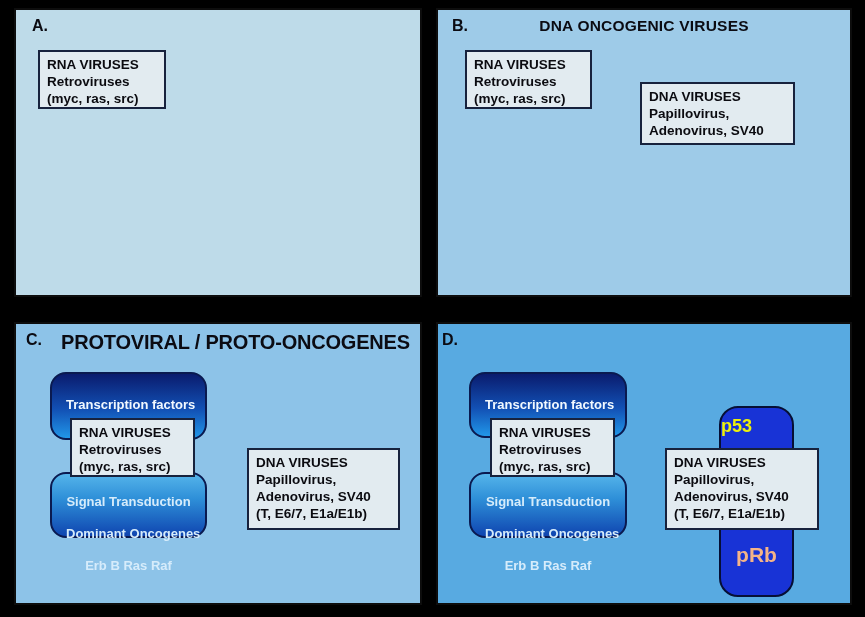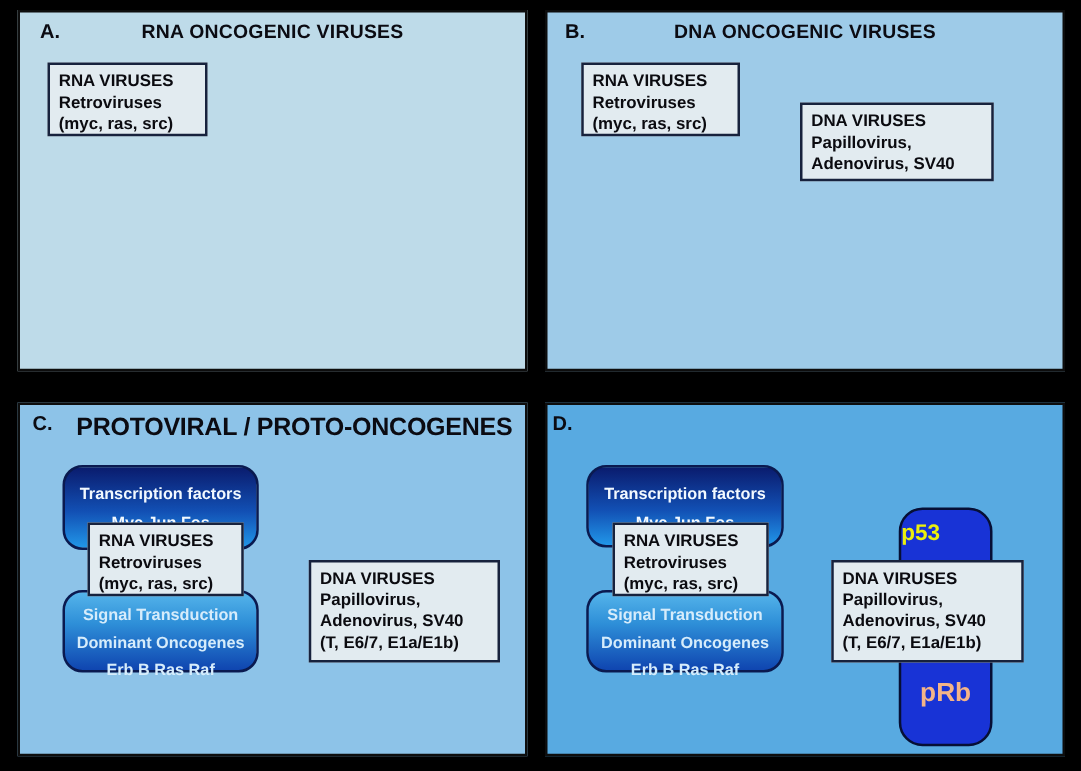--- a/index.html
+++ b/index.html
@@ -31,40 +31,39 @@
   .grad-top{
     background:linear-gradient(180deg,var(--grad-dark) 0%,var(--grad-mid) 55%,var(--grad-bright) 100%);
     border:2px solid var(--grad-border);
     color:var(--grad-text);font-size:13px;line-height:19px;padding-top:7px;
   }
   .grad-bottom{
     background:linear-gradient(180deg,var(--grad2-top) 0%,#2e8fd8 40%,var(--grad2-bottom) 100%);
     border:2px solid var(--grad-border);
     color:var(--grad2-text);font-size:13px;line-height:18px;padding-top:5px;
   }
-  .grad div{margin:4px;}
+  .grad div{margin:14px;}
 
   #prb-bar{
     position:absolute;left:281px;top:82px;width:75px;height:191px;
     background:var(--bar-bg);border:2px solid var(--bar-border);border-radius:19px;
     box-sizing:border-box;z-index:1;text-align:center;
   }
   #p53-label{position:absolute;top:8px;left:0;right:0;text-align:left;
     font-size:18px;color:var(--p53-text);}
   #prb-label{position:absolute;bottom:28px;left:0;right:0;text-align:center;
     font-size:21px;color:var(--prb-text);}
 </style>
 </head>
 <body>
 
 <div id="stage">
 
   <div class="panel" id="panelA">
     <div class="panel-label" style="left:16px;top:7px;">A.</div>
-    <div class="title-center">RNA ONCOGENIC VIRUSES</div>
     <div class="whitebox" style="left:22px;top:40px;width:128px;height:59px;">
       <div>RNA VIRUSES</div>
       <div>Retroviruses</div>
       <div>(myc, ras, src)</div>
     </div>
   </div>
 
   <div class="panel" id="panelB">
     <div class="panel-label" style="left:14px;top:7px;">B.</div>
     <div class="title-center">DNA ONCOGENIC VIRUSES</div>

